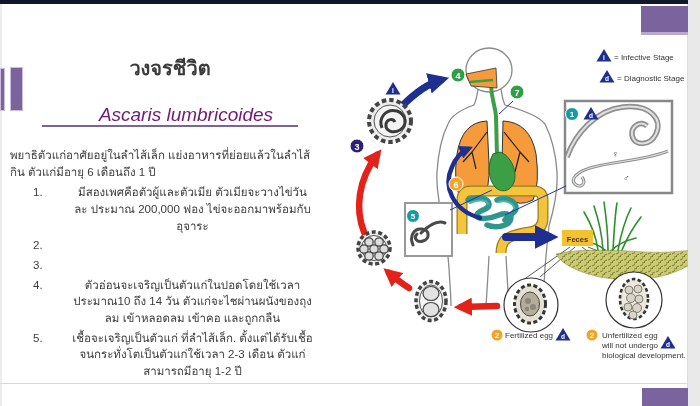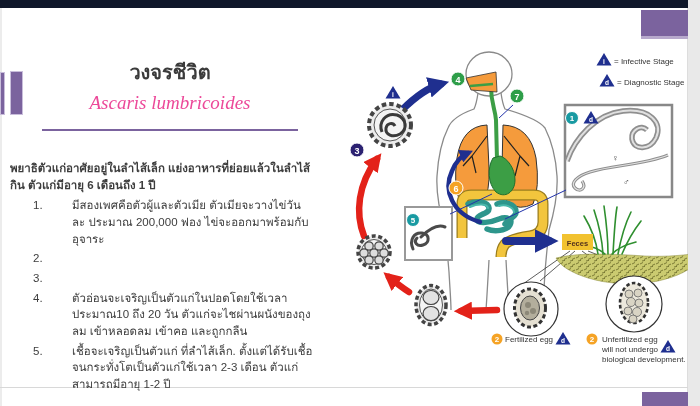--- a/index.html
+++ b/index.html
@@ -1,37 +1,37 @@
 <!DOCTYPE html>
 <html><head>
 <meta charset="utf-8">
 <style>
   html,body{margin:0;padding:0;background:#e9e9e9;}
   .slide{position:relative;width:688px;height:406px;background:#fff;overflow:hidden;
          font-family:"Liberation Sans","DejaVu Sans",sans-serif;color:#3d3d3d;
-         border-top:8px solid #0f172a;box-sizing:border-box;}
+         border-top:4px solid #0f172a;box-sizing:border-box;}
   .edge-left{position:absolute;left:0;top:0;width:2px;height:406px;background:#ececec;}
   .edge-right{position:absolute;right:0;top:0;width:1px;height:406px;background:#ddd;}
   .bar{position:absolute;background:#7B639E;border:1px solid #C9BEDB;box-sizing:border-box;}
   .bar1{left:0;top:64;width:5px;height:43px;top:64px;}
   .bar2{left:10px;top:63px;width:13px;height:44px;}
   .accent-tr{position:absolute;left:641px;top:2px;width:59px;height:29px;background:#7B639E;
              border-bottom:3px solid #B7A9CC;box-sizing:border-box;}
   .accent-br{position:absolute;left:642px;top:384px;width:58px;height:22px;background:#7B639E;}
   .bottom-line{position:absolute;left:0;top:379px;width:700px;height:1px;background:#d8d8d8;}
   .title{position:absolute;left:40px;top:48px;width:260px;text-align:center;
          font-size:20px;font-weight:600;color:#3b3b3b;margin:0;}
   .subtitle{position:absolute;left:30px;top:84px;width:280px;text-align:center;
-            font-size:19px;font-style:italic;font-weight:400;color:#ec4899;margin:0;font-family:Liberation Serif, serif;}
+            font-size:19px;font-style:italic;font-weight:400;color:#701a75;margin:16px;}
   .divider{position:absolute;left:42px;top:121px;width:256px;height:2px;background:#7B639E;}
   .bodytext{position:absolute;left:10px;top:136px;width:303px;font-size:11.5px;line-height:1.45;}
-  .intro{margin:16px 0 4px 0;font-weight:bold;}
+  .intro{margin:7px 0 4px 0;}
   .item{display:flex;margin:0 0 3px 0;padding-left:23px;}
   .item .num{flex:0 0 39px;}
-  .item .txt{flex:1;}
+  .item .txt{flex:1;text-align:center;}
   svg{position:absolute;left:0;top:0;}
   svg text{font-family:"Liberation Sans","DejaVu Sans",sans-serif;fill:#333;}
   .stage-num{fill:#fff;font-weight:bold;font-size:9px;}
   .stage-num-sm{fill:#fff;font-weight:bold;font-size:8px;}
   .tri-letter{fill:#fff;font-weight:bold;font-size:6.5px;}
   .legend-label{font-size:8px;}
   .egg-label{font-size:8px;}
   .feces-text{font-size:7.5px;font-weight:bold;fill:#53301c;}
   .sex-symbol{font-size:9px;fill:#555;}
 </style>
@@ -59,21 +59,21 @@
       <span class="txt">มีสองเพศคือตัวผู้และตัวเมีย ตัวเมียจะวางไข่วันละ ประมาณ 200,000 ฟอง ไข่จะออกมาพร้อมกับอุจาระ</span>
     </div>
     <div class="item">
       <span class="num">2.</span>
     </div>
     <div class="item">
       <span class="num">3.</span>
     </div>
     <div class="item">
       <span class="num">4.</span>
-      <span class="txt">ตัวอ่อนจะเจริญเป็นตัวแก่ในปอดโดยใช้เวลาประมาณ10 ถึง 20 วัน ตัวแก่จะไชผ่านผนังของถุงลม เข้าหลอดลม เข้าคอ และถูกกลืน</span>
+      <span class="txt">ตัวอ่อนจะเจริญเป็นตัวแก่ในปอดโดยใช้เวลาประมาณ10 ถึง 14 วัน ตัวแก่จะไชผ่านผนังของถุงลม เข้าหลอดลม เข้าคอ และถูกกลืน</span>
     </div>
     <div class="item">
       <span class="num">5.</span>
       <span class="txt">เชื้อจะเจริญเป็นตัวแก่ ที่ลำไส้เล็ก. ตั้งแต่ได้รับเชื้อจนกระทั่งโตเป็นตัวแก่ใช้เวลา 2-3 เดือน ตัวแก่สามารถมีอายุ 1-2 ปี</span>
     </div>
   </div>
 
   <svg width="700" height="406" viewBox="0 0 700 406">
     <defs>
       <marker id="aNavy" viewBox="0 0 10 10" refX="6" refY="5" markerWidth="3" markerHeight="3" orient="auto-start-reverse">

